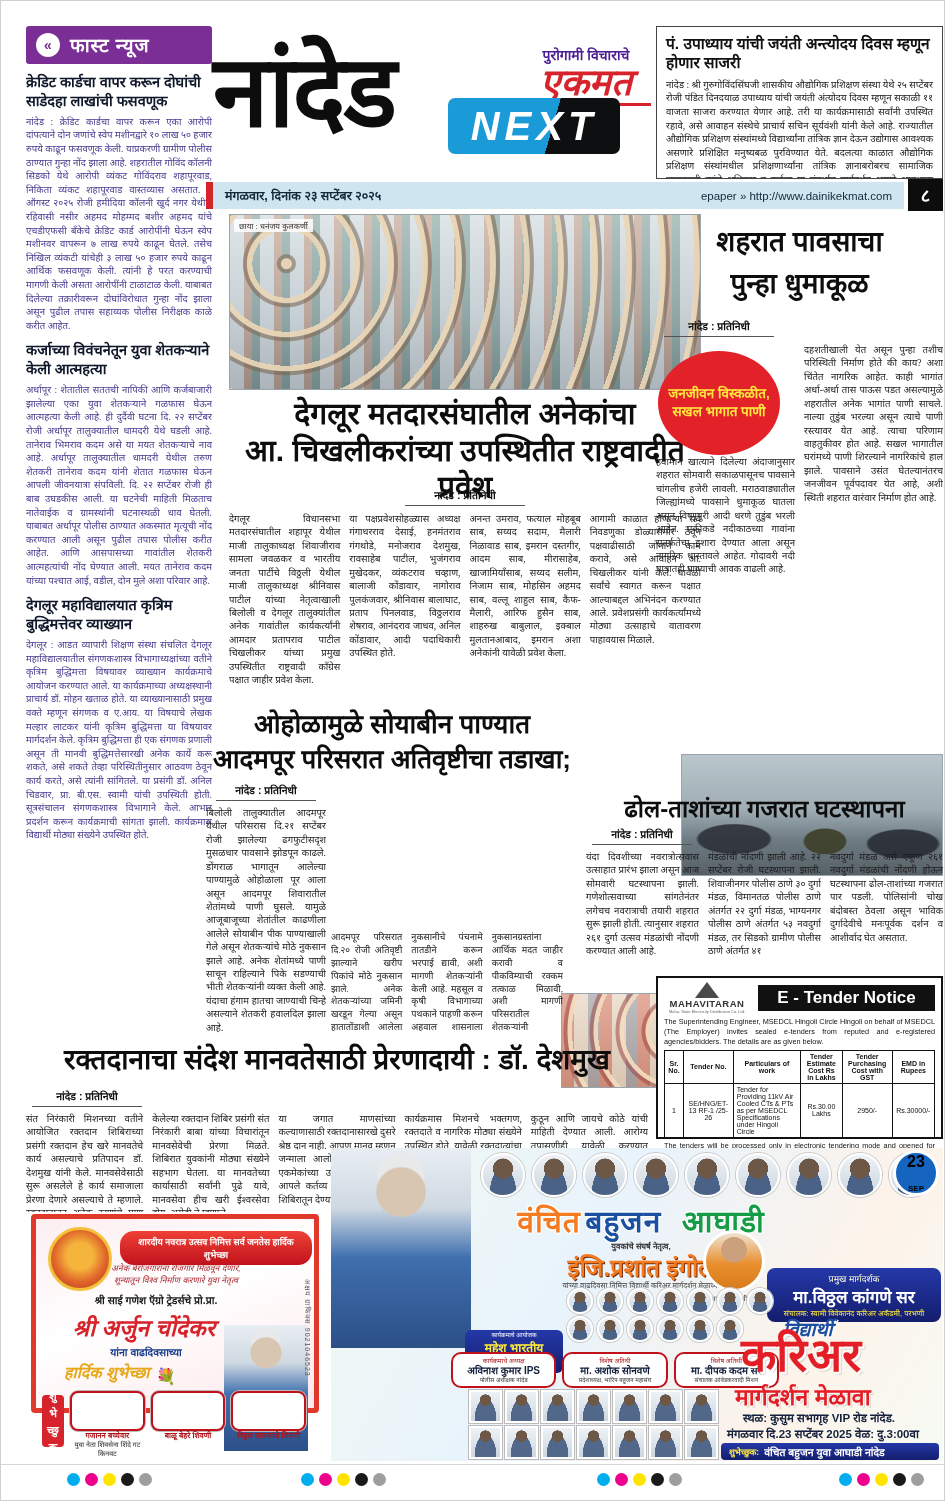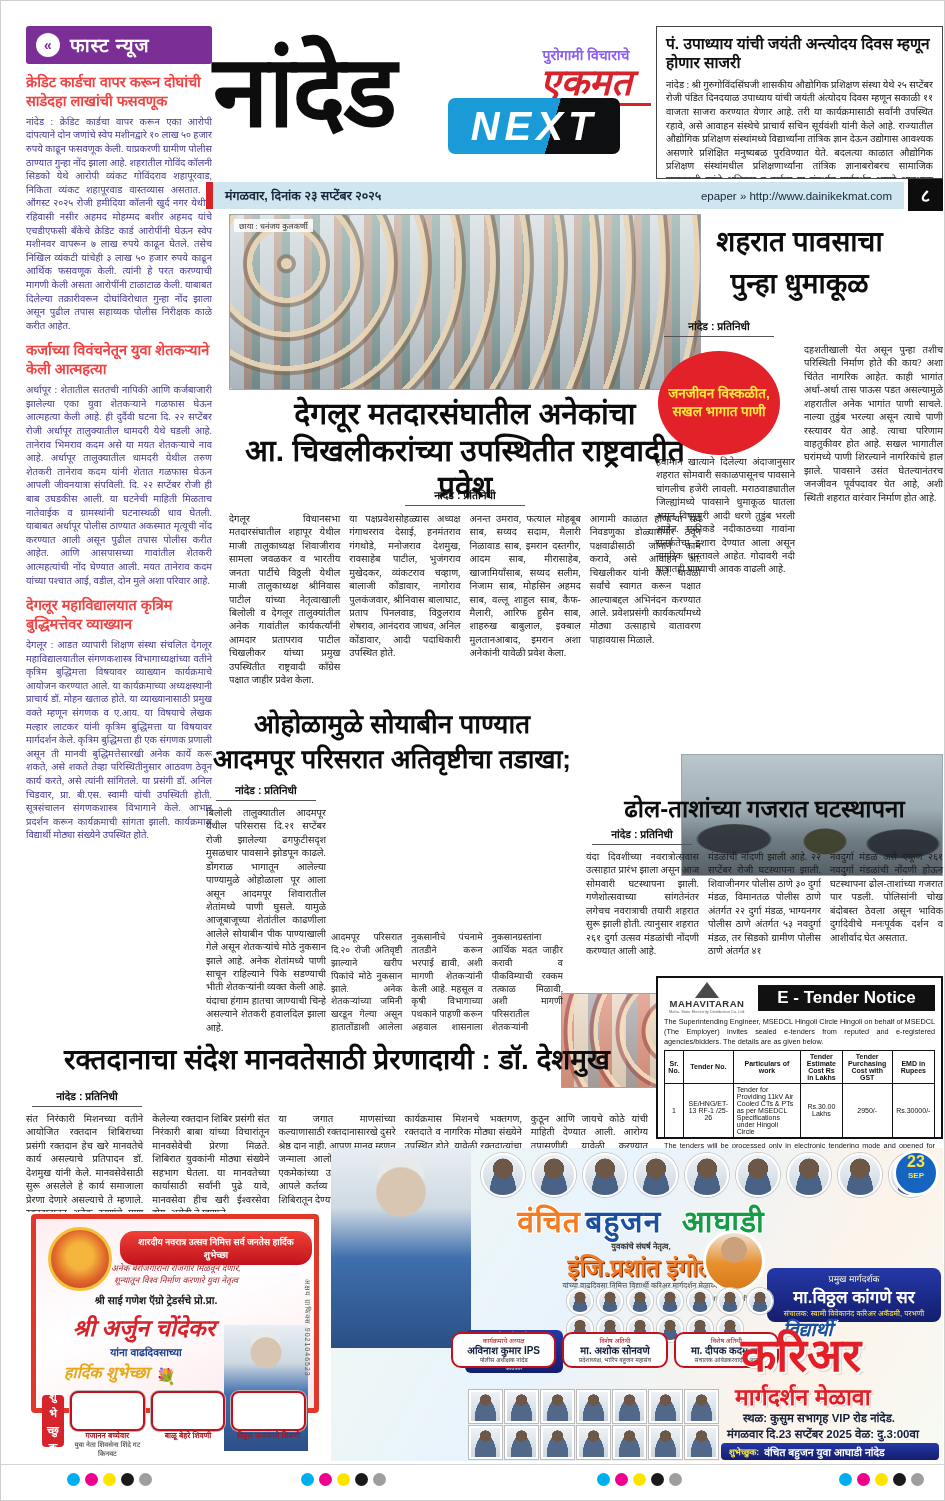--- a/index.html
+++ b/index.html
@@ -9,26 +9,26 @@
           border:1px solid #cfcfcf; overflow:hidden; }
   .abs { position:absolute; }
   .devserif { font-family:"Liberation Serif", serif; }
 
   
   .fn-header { background:#7b2f96; color:#fff; height:38px; display:flex; align-items:center;
                gap:10px; padding:0 10px; border-radius:3px; }
   .fn-header .chev { width:24px; height:24px; border-radius:50%; background:#fff; color:#7b2f96;
                      display:flex; align-items:center; justify-content:center; font-weight:bold; font-size:14px; }
   .fn-header .t { font-size:19px; font-weight:800; letter-spacing:1px; }
-  .fn-title { color:#ef4444; font-size:14.5px; font-weight:800; line-height:1.3; margin:9px 0 4px 0; }
+  .fn-title { color:#0f172a; font-size:14.5px; font-weight:800; line-height:1.3; margin:9px 0 4px 0; }
   .fn-body { color:#4a3c8f; font-size:9.6px; line-height:1.42; text-align:justify; }
 
   
   .mast-title { font-size:100px; font-weight:900; color:#0d0d0d; letter-spacing:-2px; line-height:1; }
-  .ekmat-tag { color:#8b5cf6; font-weight:800; font-size:14px; }
+  .ekmat-tag { color:#4c1d95; font-weight:800; font-size:14px; }
   .ekmat { color:#d7232b; font-weight:900; font-style:italic; font-size:37px; line-height:1;
            border-bottom:3px solid #d7232b; padding-bottom:2px; }
   .next-logo { width:172px; height:56px; border-radius:7px;
                background:linear-gradient(106deg,#1a9bd7 60%,#0e0f10 60%);
                color:#fff; font-weight:900; font-style:italic; font-size:40px; letter-spacing:5px;
                display:flex; align-items:center; justify-content:center; }
 
   
   .box-article { border:1px solid #444; padding:7px 9px 4px 9px; }
   .box-article h3 { font-size:15.5px; font-weight:800; color:#111; margin-bottom:5px; line-height:1.25;}
@@ -123,22 +123,22 @@
 
   
   .rad { background: linear-gradient(120deg,#f2faf2 0%,#e8f3fc 40%,#fdf3ea 75%,#f6fbf4 100%); }
   .rad .tric span { font-weight:900; font-size:30px; letter-spacing:1px;
         text-shadow:1px 1px 0 #fff,-1px -1px 0 #fff,1px -1px 0 #fff,-1px 1px 0 #fff; }
   .c-saffron { color:#f47b20; } .c-blue { color:#1b4fa0; } .c-green { color:#169c46;margin-left:16px; }
   .rad .sub { font-size:8px; font-weight:700; color:#333; text-align:center; }
   .rad .ing { color:#f47b20; font-size:24px; font-weight:900; text-align:center;
         text-shadow:1px 1px 0 #7a2b00; }
   .rad .tagl { font-size:7.5px; color:#444; text-align:center; }
-  .sep-badge { background:#1565c0; border:3px solid #fff; border-radius:50%; color:#fde047;
-               display:flex; flex-direction:column; align-items:center; justify-content:flex-start; }
+  .sep-badge { background:#1565c0; border:3px solid #fff; border-radius:50%; color:#000000;
+               display:flex; flex-direction:column; align-items:center; justify-content:space-between; }
   .guide-box { background:linear-gradient(#2438a8,#141e6e); border-radius:8px; color:#fff;
                text-align:center; padding:4px 6px; }
   .guide-box .g1 { font-size:9px; color:#ffd; }
   .guide-box .g2 { font-size:17px; font-weight:900; }
   .guide-box .g3 { font-size:7.5px; color:#ffe93c; }
   .guest { background:#fff; border:2px solid #c1121c; border-radius:10px; text-align:center; padding:2px 3px;}
   .guest .gl { font-size:6.4px; color:#b01218; }
   .guest .gn { font-size:10px; font-weight:900; color:#14203c; line-height:1.1; }
   .guest .gs { font-size:6px; color:#333; }
   .nameplate { background:linear-gradient(#2438a8,#141e6e); border-radius:6px; color:#ffe93c;
@@ -410,21 +410,21 @@
     </div>
     <div class="abs" style="left:236px; top:168px; display:flex; gap:4px;">
       <div class="face" style="width:26px;height:26px;"></div>
       <div class="face" style="width:26px;height:26px;"></div>
       <div class="face" style="width:26px;height:26px;"></div>
       <div class="face" style="width:26px;height:26px;"></div>
       <div class="face" style="width:26px;height:26px;"></div>
       <div class="face" style="width:26px;height:26px;"></div>
     </div>
 
-    <div class="abs" style="left:120px; top:184px; width:328px; display:flex; gap:6px;">
+    <div class="abs" style="left:120px; top:204px; width:328px; display:flex; gap:6px;">
       <div class="guest" style="flex:1;">
         <div class="gl">कार्यक्रमाचे अध्यक्ष</div>
         <div class="gn">अविनाश कुमार IPS</div>
         <div class="gs">पोलीस अधीक्षक नांदेड</div>
       </div>
       <div class="guest" style="flex:1;">
         <div class="gl">विशेष अतिथी</div>
         <div class="gn">मा. अशोक सोनवणे</div>
         <div class="gs">प्रदेशाध्यक्ष, भारिप बहुजन महासंघ</div>
       </div>

